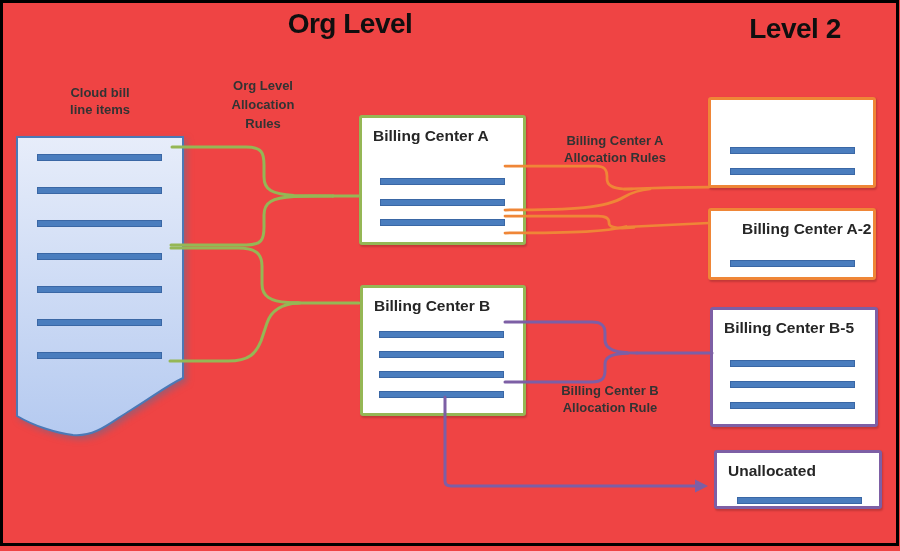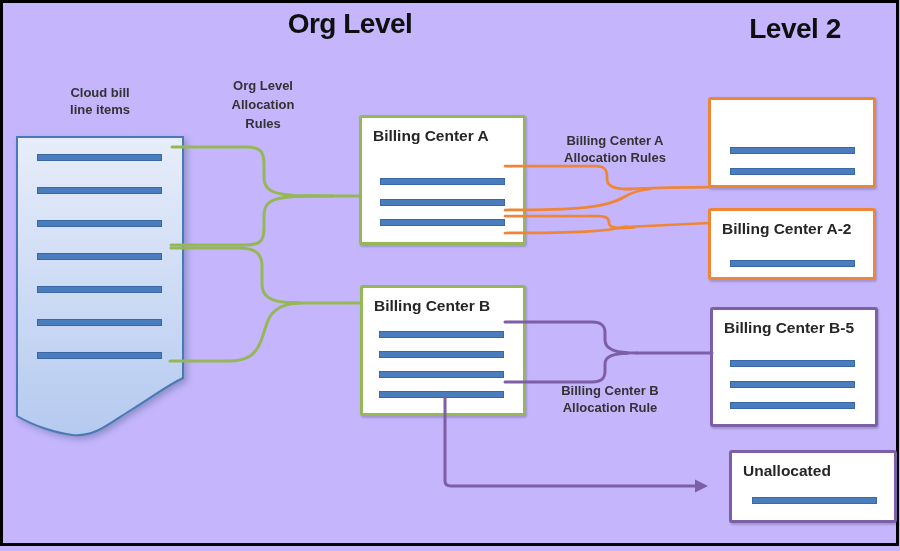--- a/index.html
+++ b/index.html
@@ -9,21 +9,21 @@
     --line-item-fill:#4a7dbe;
     --line-item-edge:#3a67a5;
     --document-fill-top:#e7edfa;
     --document-fill-bottom:#b5caf0;
     --document-edge:#4b79b6;
     --frame:#000000;
     --text:#333333;
   }
   html,body{margin:0;padding:0;background:#fff;}
   .canvas{
-    position:relative;width:900px;height:551px;background:#c4b5fd;overflow:hidden;
+    position:relative;width:900px;height:551px;background:#ef4444;overflow:hidden;
     font-family:"Liberation Sans",sans-serif;color:var(--text,#333);
   }
   .frame{position:absolute;left:0;top:0;width:893px;height:540px;border:3px solid var(--frame,#000);}
   .big-title{position:absolute;font-size:28px;font-weight:700;color:#0f0f0f;text-align:center;line-height:30px;letter-spacing:-.5px;}
   .note{position:absolute;font-size:13px;font-weight:700;color:var(--text,#333);text-align:center;line-height:17px;white-space:pre-line;}
 
   
   .doc{position:absolute;left:16px;top:136px;width:168px;height:302px;}
   .doc svg{display:block;overflow:visible;}
   .doc-path{filter:drop-shadow(3px 3px 3px rgba(90,110,150,.5));}
@@ -116,37 +116,37 @@
       </div>
   </div>
 
   <div class="box orange" style="left:708px;top:97px;width:168px;height:91px;">
     <div class="bars bars-a1">
         <div class="bar"></div>
         <div class="bar"></div>
       </div>
   </div>
 
-  <div class="box orange" style="left:708px;top:208px;width:168px;height:72px;">
+  <div class="box orange" style="left:708px;top:208px;width:168px;height:72px;padding-left:20px;">
     <div class="box-title">Billing Center A-2</div>
     <div class="bars bars-a2">
         <div class="bar"></div>
       </div>
   </div>
 
   <div class="box purple" style="left:710px;top:307px;width:168px;height:120px;">
     <div class="box-title">Billing Center B-5</div>
     <div class="bars bars-b1">
         <div class="bar"></div>
         <div class="bar"></div>
         <div class="bar"></div>
       </div>
   </div>
 
-  <div class="box purple" style="left:729px;top:450px;width:168px;height:73px;">
+  <div class="box purple" style="left:714px;top:450px;width:168px;height:59px;">
     <div class="box-title">Unallocated</div>
     <div class="bars bars-un">
         <div class="bar"></div>
       </div>
   </div>
 
   <svg class="overlay" width="900" height="551" viewBox="0 0 900 551">
     <defs>
       <marker id="arrowHead" markerWidth="4.4" markerHeight="4.4" refX="0.4" refY="2.2" orient="auto" markerUnits="strokeWidth">
         <path d="M0,0 L4.4,2.2 L0,4.4 Z" style="fill:var(--level2-b-accent,#7d5fa5)" stroke="none"></path>

